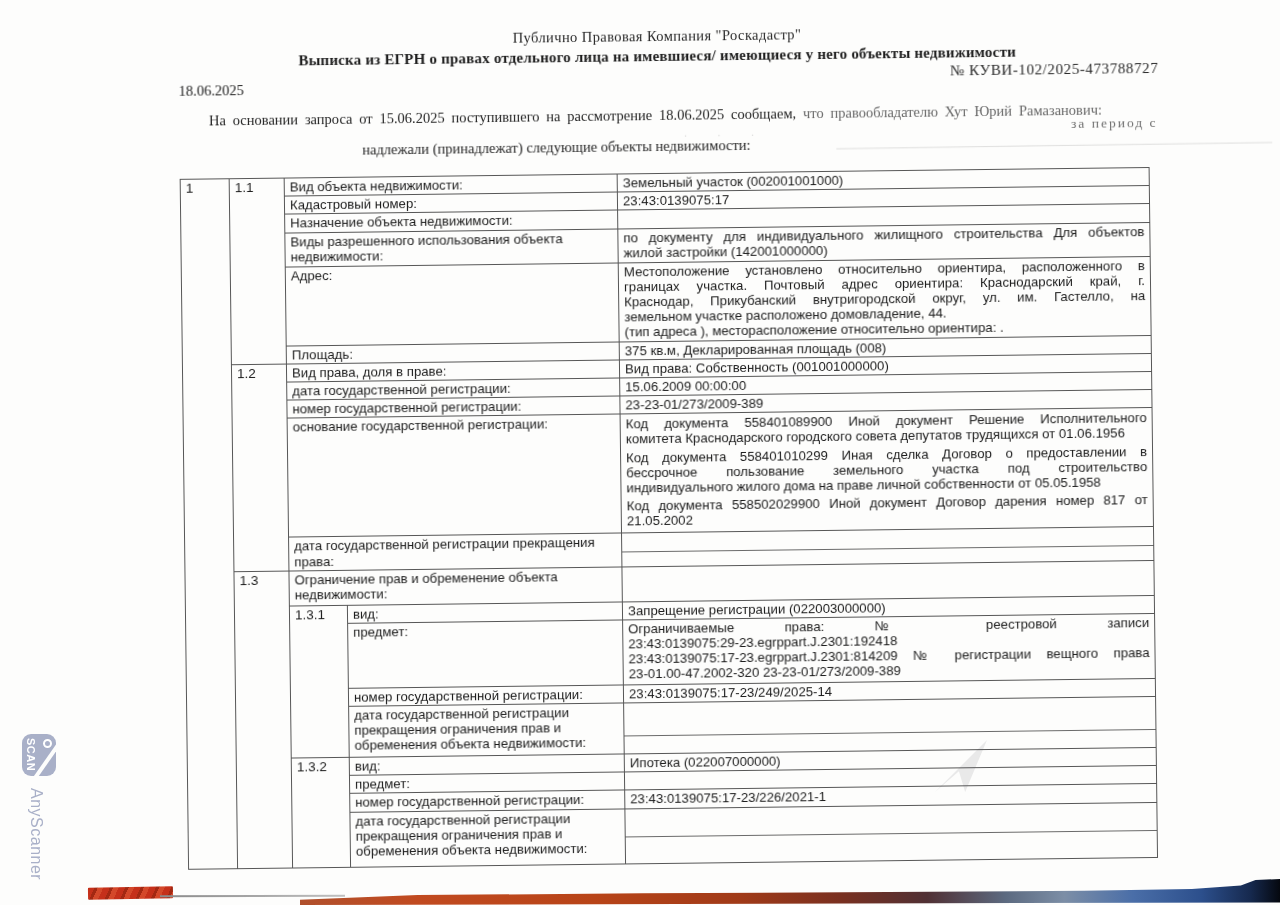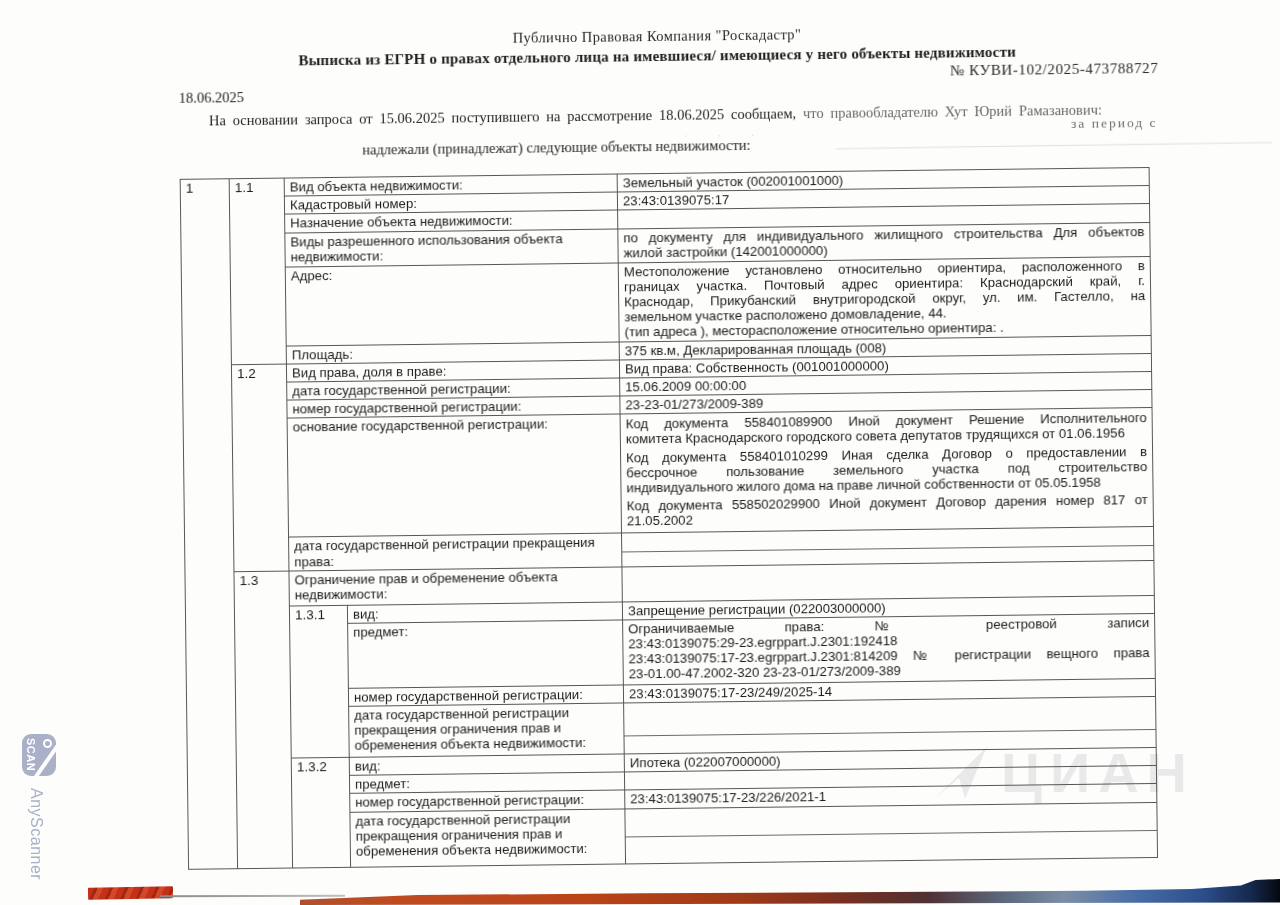--- a/index.html
+++ b/index.html
@@ -8,21 +8,21 @@
 
   
   .doc{position:absolute;inset:0;transform:rotate(-0.7deg);transform-origin:660px 450px;filter:blur(0.25px);color:#1f1f1f;}
 
   .h-org{position:absolute;left:40px;top:28px;width:1244px;text-align:center;
          font-family:"Liberation Serif",serif;font-size:14.5px;color:#2a2a2a;letter-spacing:.4px;}
   .h-title{position:absolute;left:40px;top:48px;width:1244px;text-align:center;
          font-family:"Liberation Serif",serif;font-size:15px;font-weight:bold;color:#1d1d1d;letter-spacing:.2px;}
   .h-num{position:absolute;left:0;top:66px;width:1163px;text-align:right;
          font-family:"Liberation Serif",serif;font-size:15px;color:#2a2a2a;letter-spacing:.6px;}
-  .h-date{position:absolute;left:183px;top:84px;font-family:"Liberation Serif",serif;font-size:14.5px;color:#242424;}
+  .h-date{position:absolute;left:183px;top:77px;font-family:"Liberation Serif",serif;font-size:14.5px;color:#242424;}
   .h-intro{position:absolute;left:213px;top:107px;width:893px;font-family:"Liberation Serif",serif;
          font-size:14.5px;color:#262626;text-align:justify;text-align-last:justify;}
   .h-intro .faint{color:#4d4d4d;opacity:.85;}
   .h-period{position:absolute;left:1075px;top:121px;font-family:"Liberation Serif",serif;font-size:13.5px;
          color:#4a4a4a;opacity:.8;letter-spacing:2px;}
   .h-intro2{position:absolute;left:366px;top:138px;font-family:"Liberation Serif",serif;font-size:14.5px;color:#262626;}
   .ghost-dots{position:absolute;left:688px;top:128px;font-size:10px;color:rgba(0,0,0,0.18);letter-spacing:14px;}
   .fold-line{position:absolute;left:840px;top:150px;width:436px;height:1px;background:rgba(0,0,0,0.12);transform:rotate(-0.15deg);}
 
   table.egrn{position:absolute;left:183px;top:173px;border-collapse:collapse;table-layout:fixed;width:969px;
@@ -205,21 +205,20 @@
         </tr>
       </tbody>
     </table>
 
     <div class="stub s1"></div>
     <div class="stub s2"></div>
   </div>
 
   <div class="cian">
     <div class="logo"></div>
-    <div class="txt">ЦИАН</div>
   </div>
 
   <div class="as-icon">
     <div class="ring"></div>
     <div class="scan-txt">SCAN</div>
     <div class="slash"></div>
   </div>
   <div class="as-text">AnyScanner</div>
 
   <div class="sticker"></div>

